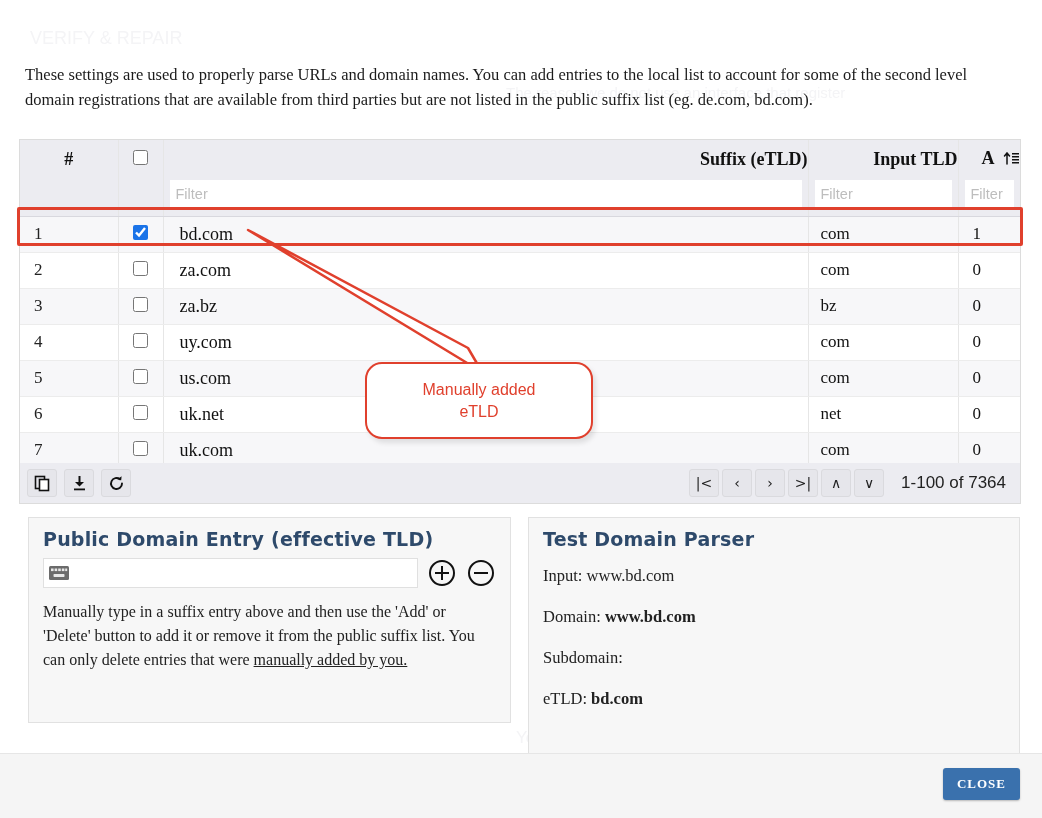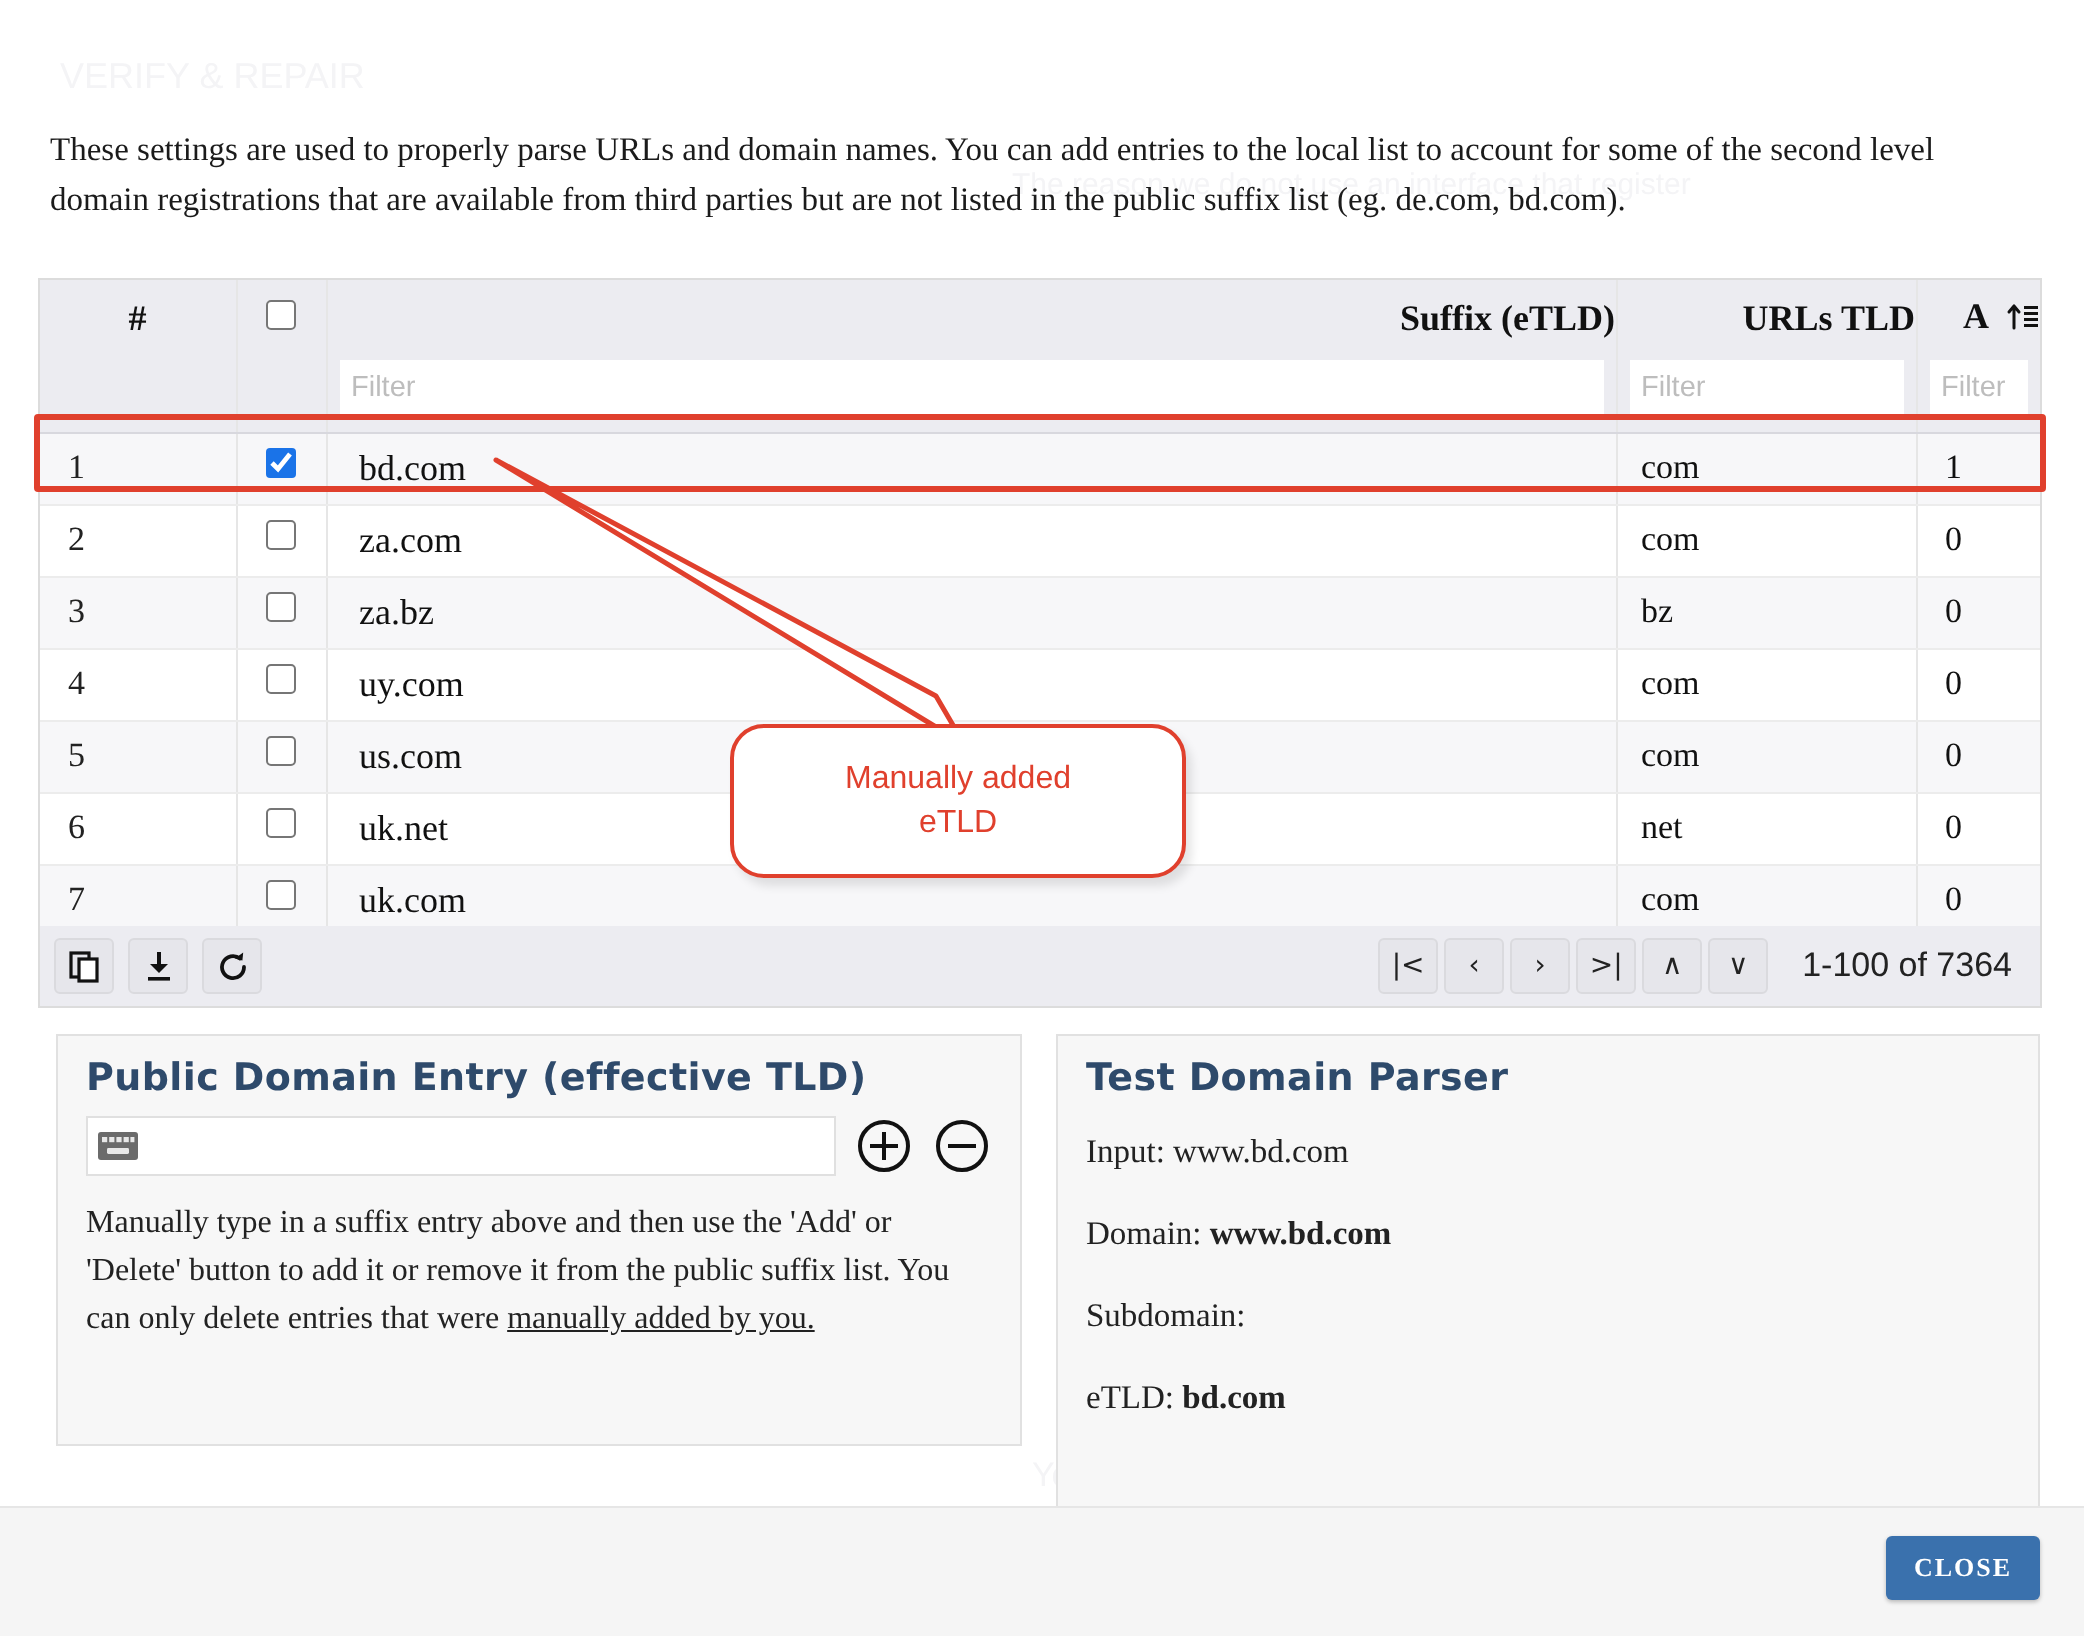--- a/index.html
+++ b/index.html
@@ -397,21 +397,21 @@
           <col class="col-base">
           <col class="col-a">
       </colgroup>
       <thead>
         <tr class="head-row">
           <th class="th-num">#</th>
           <th style="text-align:center;">
             <input type="checkbox" class="rowchk" style="">
           </th>
           <th class="th-suf">Suffix (eTLD)</th>
-          <th class="th-base">URLs TLD</th>
+          <th class="th-base">Input TLD</th>
           <th class="th-a">
             <span>A</span>
             <span class="sort-icon">
               <svg width="17" height="15" viewBox="0 0 17 15">
                 <path d="M4 13 L4 2 M4 2 L1.5 5 M4 2 L6.5 5" stroke="#111" stroke-width="1.5" fill="none" stroke-linecap="round"></path>
                 <rect x="9" y="2" width="7" height="1.5" fill="#111"></rect>
                 <rect x="9" y="5" width="7" height="1.5" fill="#111"></rect>
                 <rect x="9" y="8" width="7" height="1.5" fill="#111"></rect>
                 <rect x="9" y="11" width="7" height="1.5" fill="#111"></rect>
               </svg>

